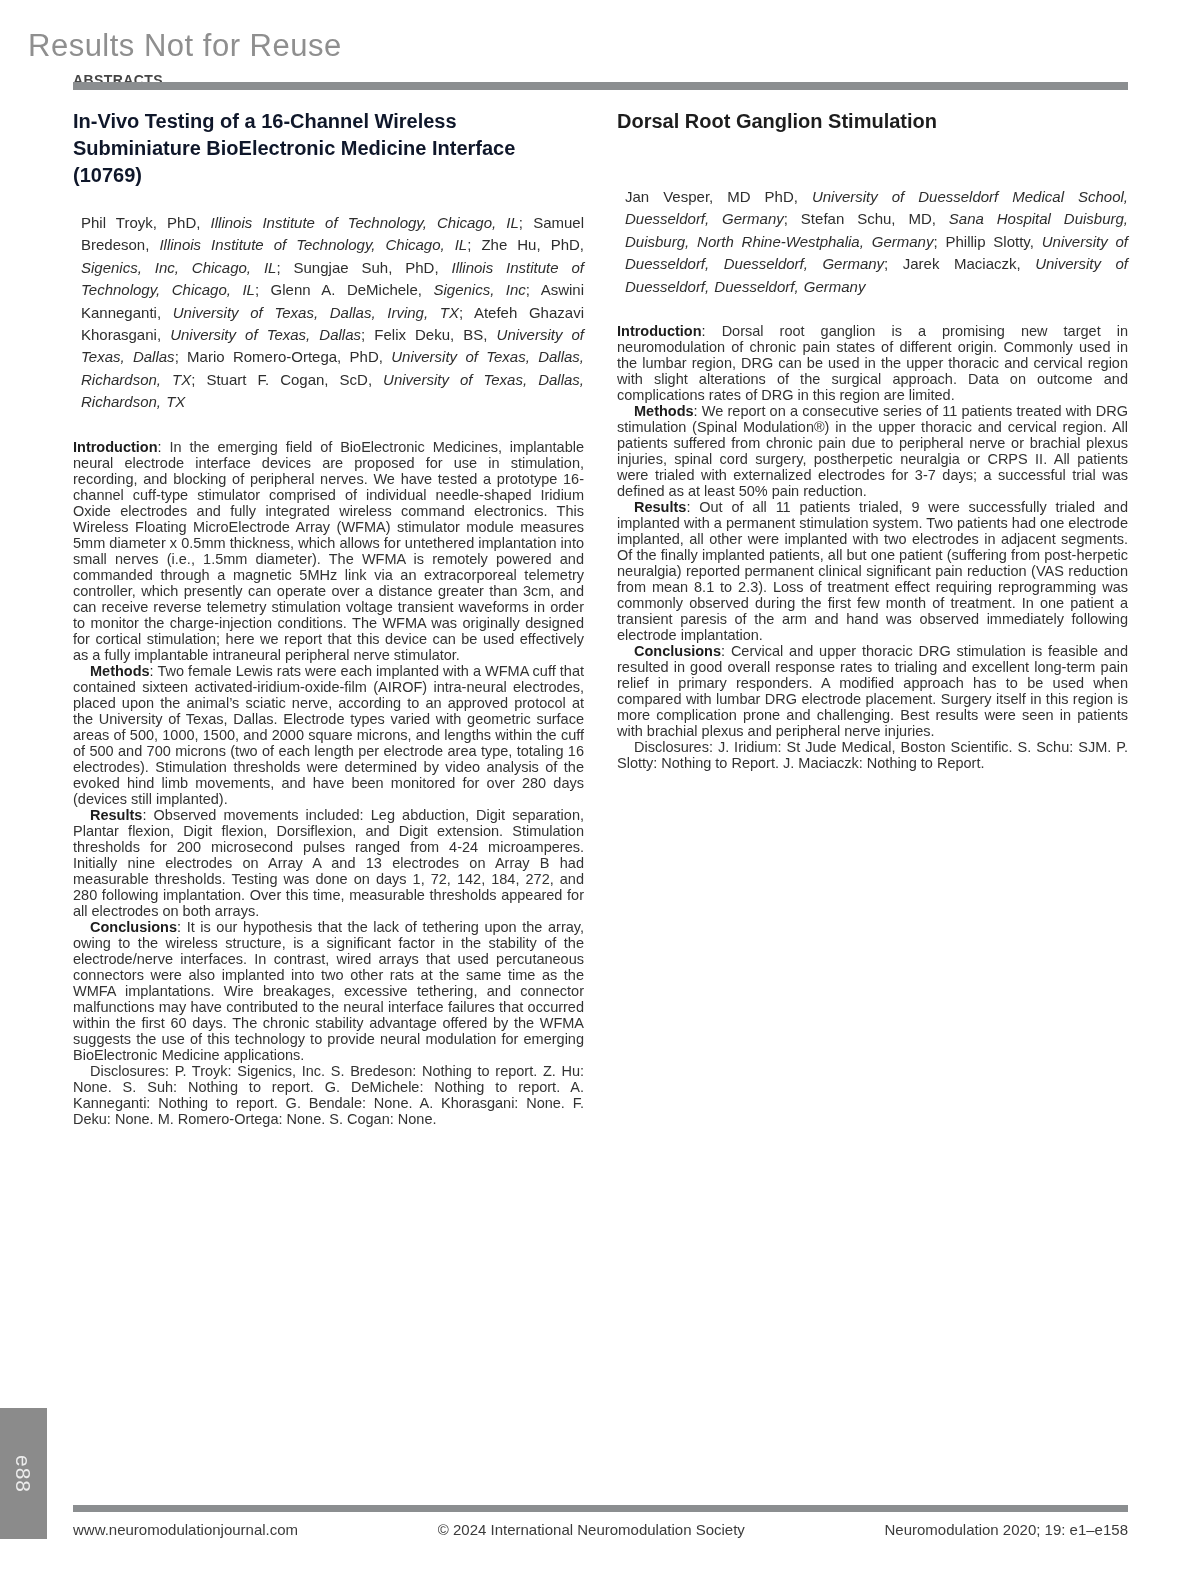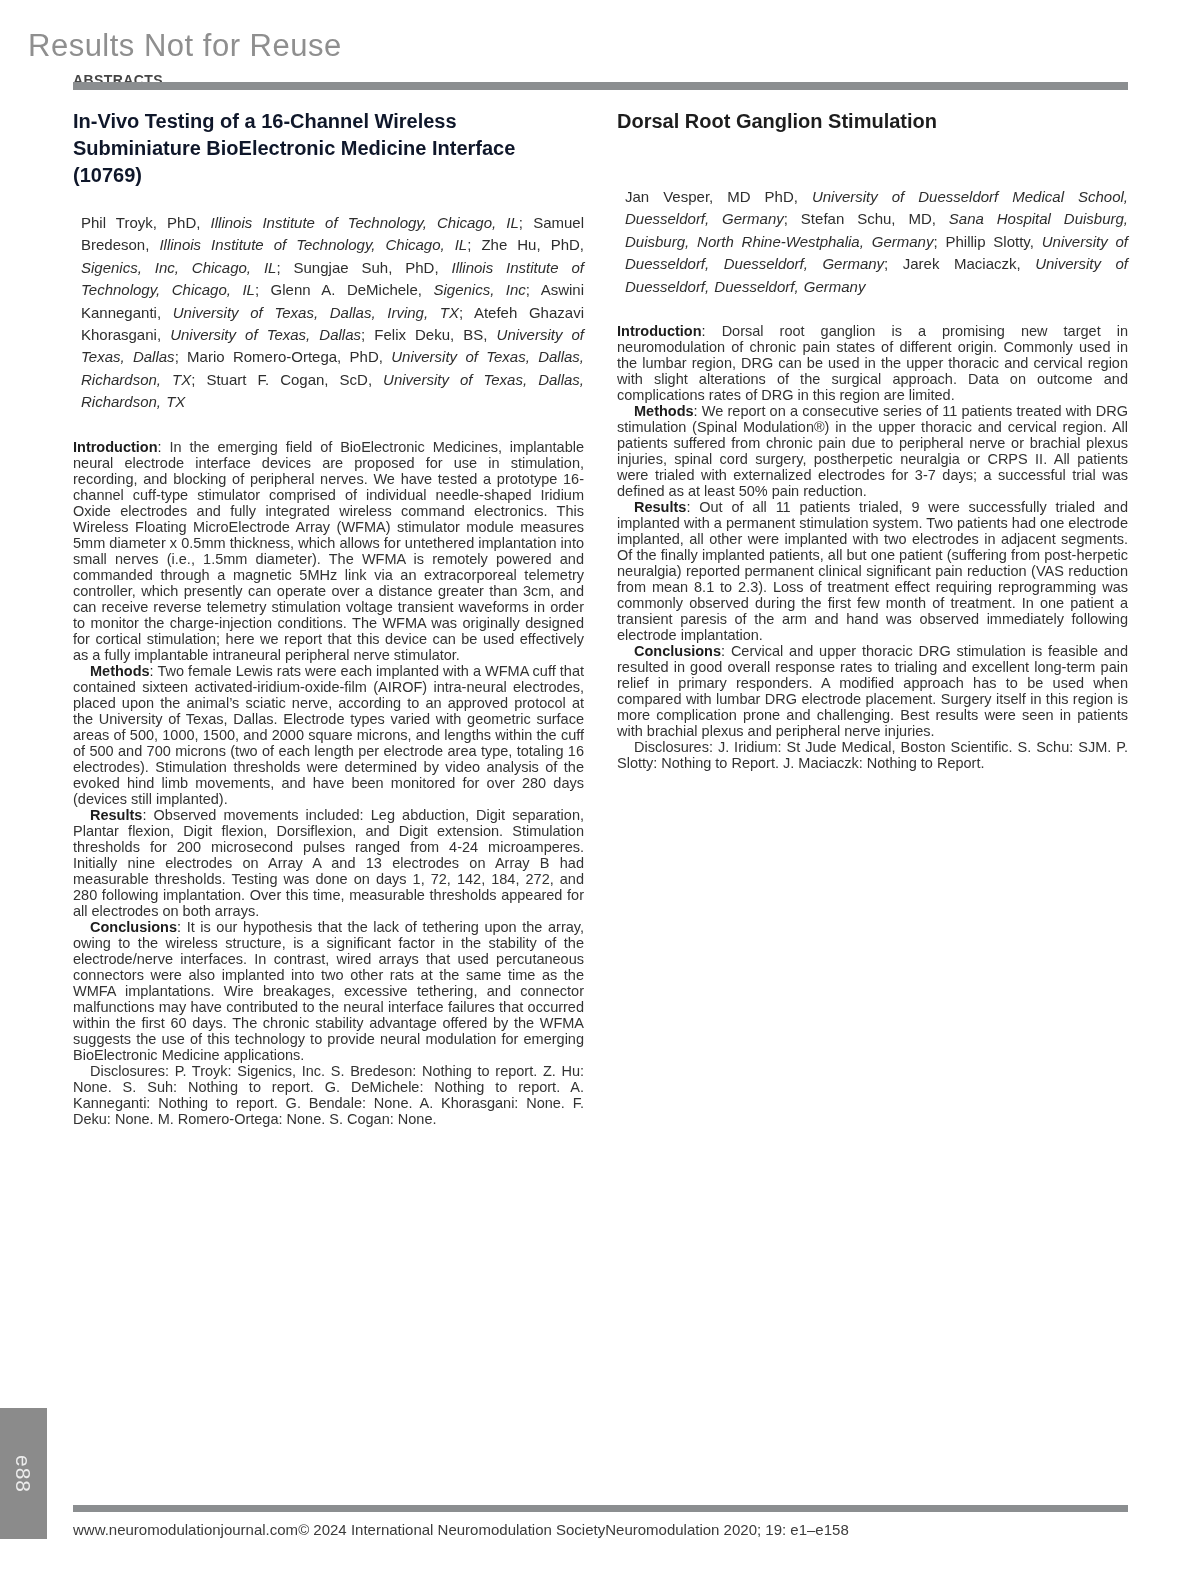--- a/index.html
+++ b/index.html
@@ -70,21 +70,21 @@
     background: #8b8b8b;
     display: flex; align-items: center; justify-content: center;
   }
   .page-num {
     transform: rotate(90deg);
     color: #ececec; font-size: 21px; letter-spacing: 1px;
     white-space: nowrap;
   }
   .footer-row {
     position: absolute; left: 73px; top: 1521px; width: 1055px;
-    display: flex; justify-content: flex-start; align-items: baseline;
+    display: flex; justify-content: space-between; align-items: baseline;
     font-size: 15px; color: #3b3b3b;
   }
 </style>
 </head>
 <body>
 
 <div class="page">
 
   <div class="watermark">Results Not for Reuse</div>
   <div class="abstracts-label">ABSTRACTS</div>

